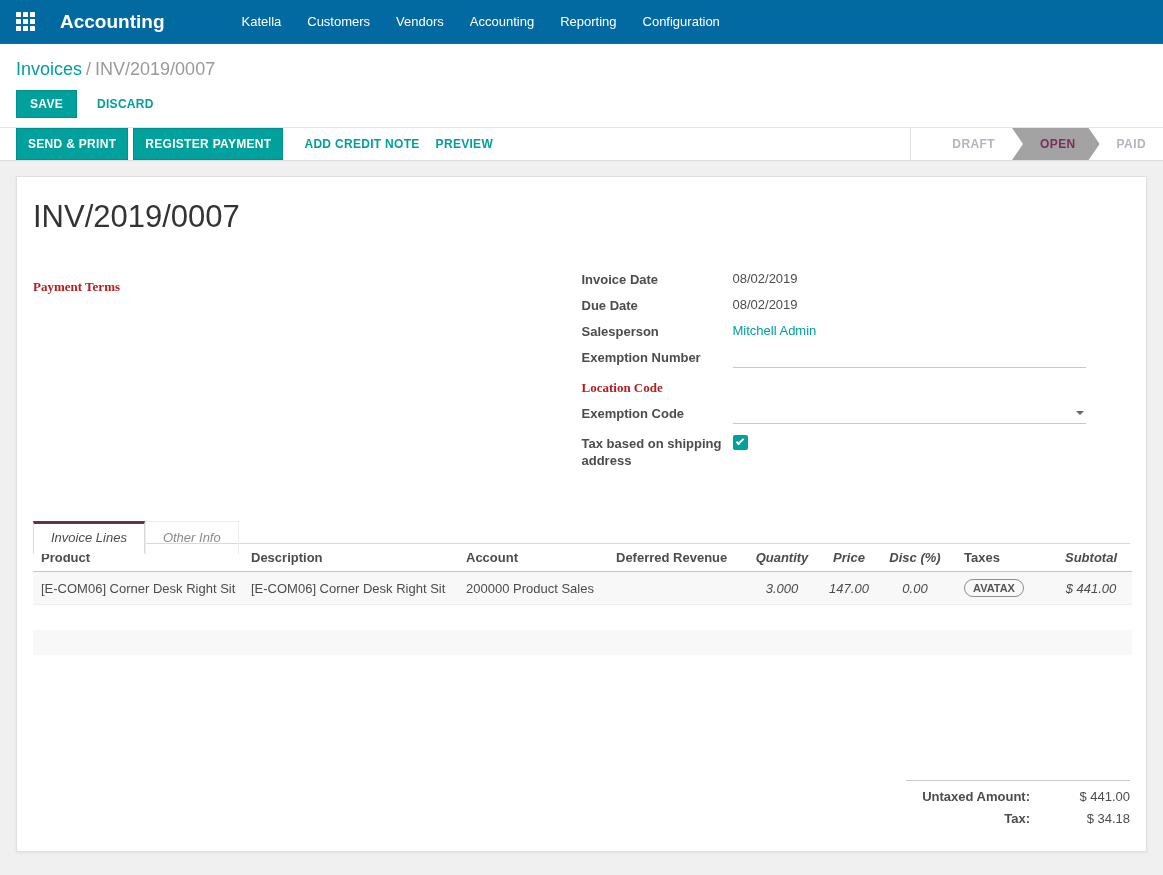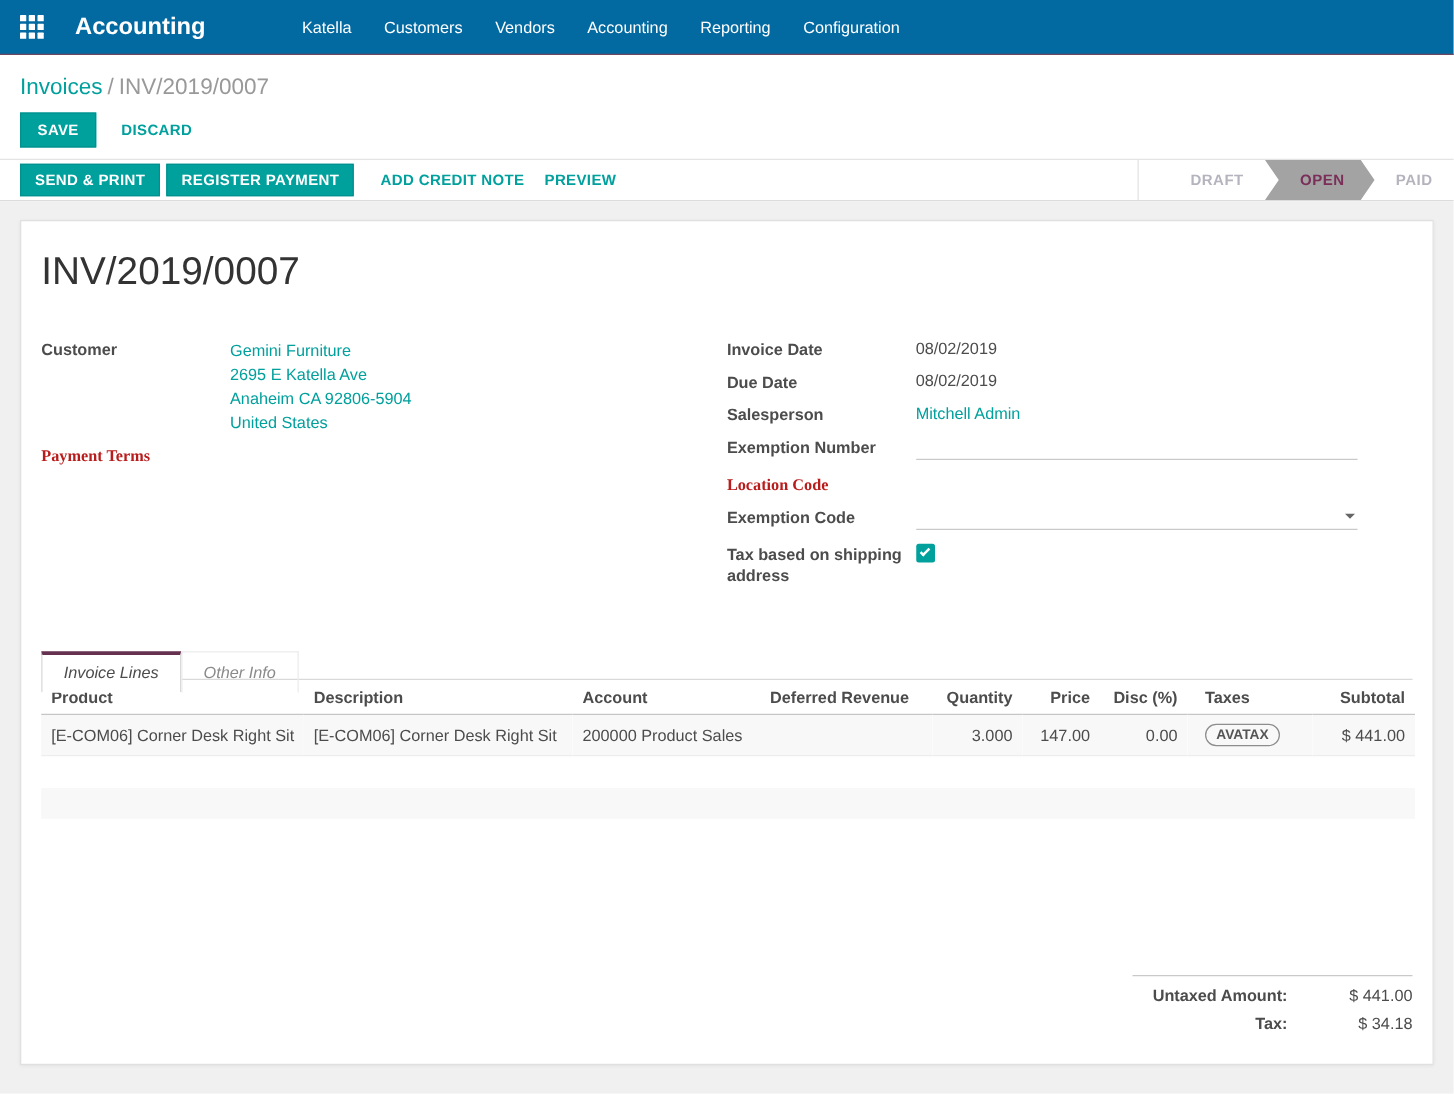--- a/index.html
+++ b/index.html
@@ -39,21 +39,21 @@
   .btn-flat {
     background:none; border:none; color:#00A09D; font-size:12px; font-weight:700;
     letter-spacing:.3px; margin-left:20px; cursor:pointer; font-family:inherit;
   }
 
   
   .button-bar {
     height:34px; background:#fff; border-top:1px solid #e4e4e4; border-bottom:1px solid #dcdcdc;
     display:flex; align-items:stretch; padding-left:16px;
   }
-  .bb-left { display:flex; align-items:center; flex:1; }
+  .bb-left { display:flex; flex:1; }
   .bb-left .btn-teal { padding:5px 11px; margin-right:5px; }
   .bb-left .btn-flat { margin-left:16px; }
   .statusbar { display:flex; align-items:stretch; border-left:1px solid #e2e2e2; padding-left:24px; }
   .status-step {
     display:flex; align-items:center; padding:0 17px;
     font-size:12px; font-weight:700; letter-spacing:.4px; color:#b4b4be; cursor:pointer;
   }
   .status-step.active {
     background:#a3a3a3; color:#7A2E58; padding:0 24px 0 28px;
     clip-path:polygon(0 0, calc(100% - 11px) 0, 100% 50%, calc(100% - 11px) 100%, 0 100%, 11px 50%);
@@ -106,21 +106,21 @@
   }
   .tab.inactive { color:#8a8a8a; border:1px solid #ececec; border-bottom:none; padding:8px 17px; }
 
   
   .lines-table { width:100%; border-collapse:collapse; table-layout:fixed; }
   .lines-table th {
     text-align:left; font-size:13px; font-weight:700; color:#4c4c4c;
     padding:6px 8px; border-bottom:1px solid #c6c6c6; overflow:hidden; white-space:nowrap;
   }
   .lines-table td { font-size:13px; color:#4c4c4c; padding:7px 8px; overflow:hidden; white-space:nowrap; }
-  .lines-table .num { text-align:right; }
+  .lines-table .num { text-align:center;font-style:italic; }
   .lines-table tbody tr:nth-child(odd) { background:#f8f8f8; }
   .lines-table tbody tr.data-row { border-bottom:1px solid #ededed; cursor:pointer; }
   .lines-table tbody tr.filler { height:25px; }
   .tax-badge {
     display:inline-block; border:1px solid #8d8d8d; border-radius:10px;
     padding:0 8px; font-size:11px; font-weight:700; color:#555; line-height:16px; cursor:pointer;
   }
 
   
   .totals-wrap { display:flex; justify-content:flex-end; margin-top:100px; }
@@ -181,29 +181,20 @@
 </div>
 
 <div class="content">
   <div class="sheet">
 
     <h1 class="sheet-title">INV/2019/0007</h1>
 
     <div class="form-grid">
 
       <div class="fcol">
-        <div class="field-row">
-          <span class="field-label">Customer</span>
-          <div class="field-value address-block">
-            <div class="link">Gemini Furniture</div>
-            <div class="link">2695 E Katella Ave</div>
-            <div class="link">Anaheim CA 92806-5904</div>
-            <div class="link">United States</div>
-          </div>
-        </div>
         <div class="field-row" style="margin-top:7px;">
           <span class="field-label muted">Payment Terms</span>
           <span class="field-value"></span>
         </div>
       </div>
 
       <div class="fcol">
         <div class="field-row">
           <span class="field-label">Invoice Date</span>
           <span class="field-value">08/02/2019</span>

